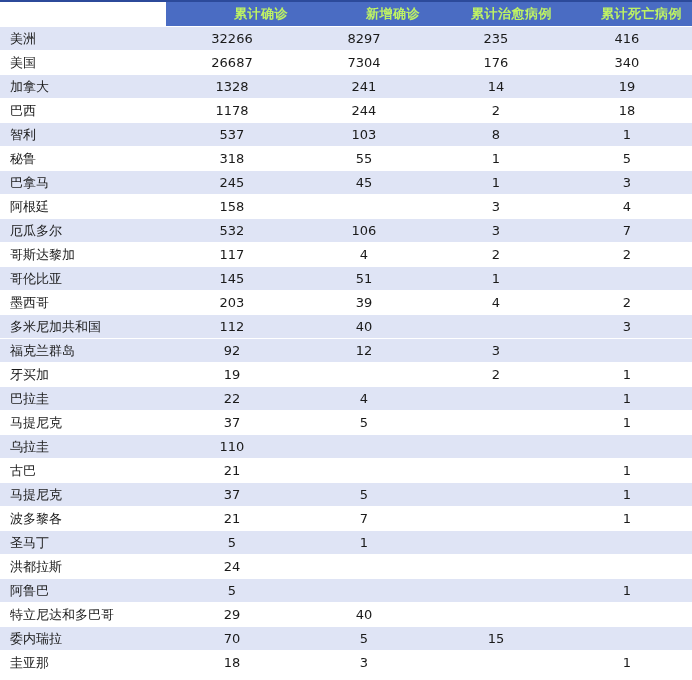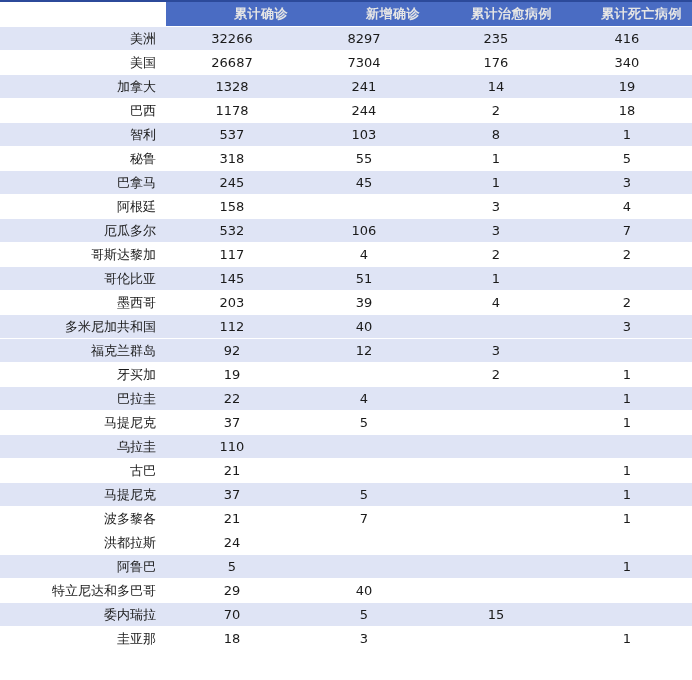--- a/index.html
+++ b/index.html
@@ -25,21 +25,21 @@
     table-layout: fixed;
   }
   col.c0 { width: 166px; }
   col.c1 { width: 132px; }
   col.c2 { width: 132px; }
   col.c3 { width: 132px; }
   col.c4 { width: 130px; }
 
   thead th {
     background: #4a6cc3;
-    color: #e5e5e5;
+    color: #bef264;
     font-size: 13px;
     font-weight: bold;
     height: 24px;
     padding: 0 10px;
     text-align: right;
     letter-spacing: 0.5px;
     border: none;
   }
   thead th.blank {
     background: #ffffff;
@@ -51,21 +51,21 @@
     padding: 0 10px;
     text-align: center;
     border-top: 1px solid #ffffff;
     border-bottom: 1px solid #ffffff;
     white-space: nowrap;
     overflow: hidden;
   }
   tbody tr.odd td { background: #dfe4f5; }
   tbody tr.even td { background: #ffffff; }
   tbody td.name {
-    text-align: right;
+    text-align: left;
     background-clip: padding-box;
     margin-top: 24px;
   }
   tbody td.num {
     text-align: center;
   }
 </style>
 </head>
 <body>
 
@@ -228,20 +228,27 @@
           <td class="num"></td>
           <td class="num">1</td>
         </tr>
         <tr class="even">
           <td class="name">波多黎各</td>
           <td class="num">21</td>
           <td class="num">7</td>
           <td class="num"></td>
           <td class="num">1</td>
         </tr>
+        <tr class="odd">
+          <td class="name">圣马丁</td>
+          <td class="num">5</td>
+          <td class="num">1</td>
+          <td class="num"></td>
+          <td class="num"></td>
+        </tr>
         <tr class="even">
           <td class="name">洪都拉斯</td>
           <td class="num">24</td>
           <td class="num"></td>
           <td class="num"></td>
           <td class="num"></td>
         </tr>
         <tr class="odd">
           <td class="name">阿鲁巴</td>
           <td class="num">5</td>

